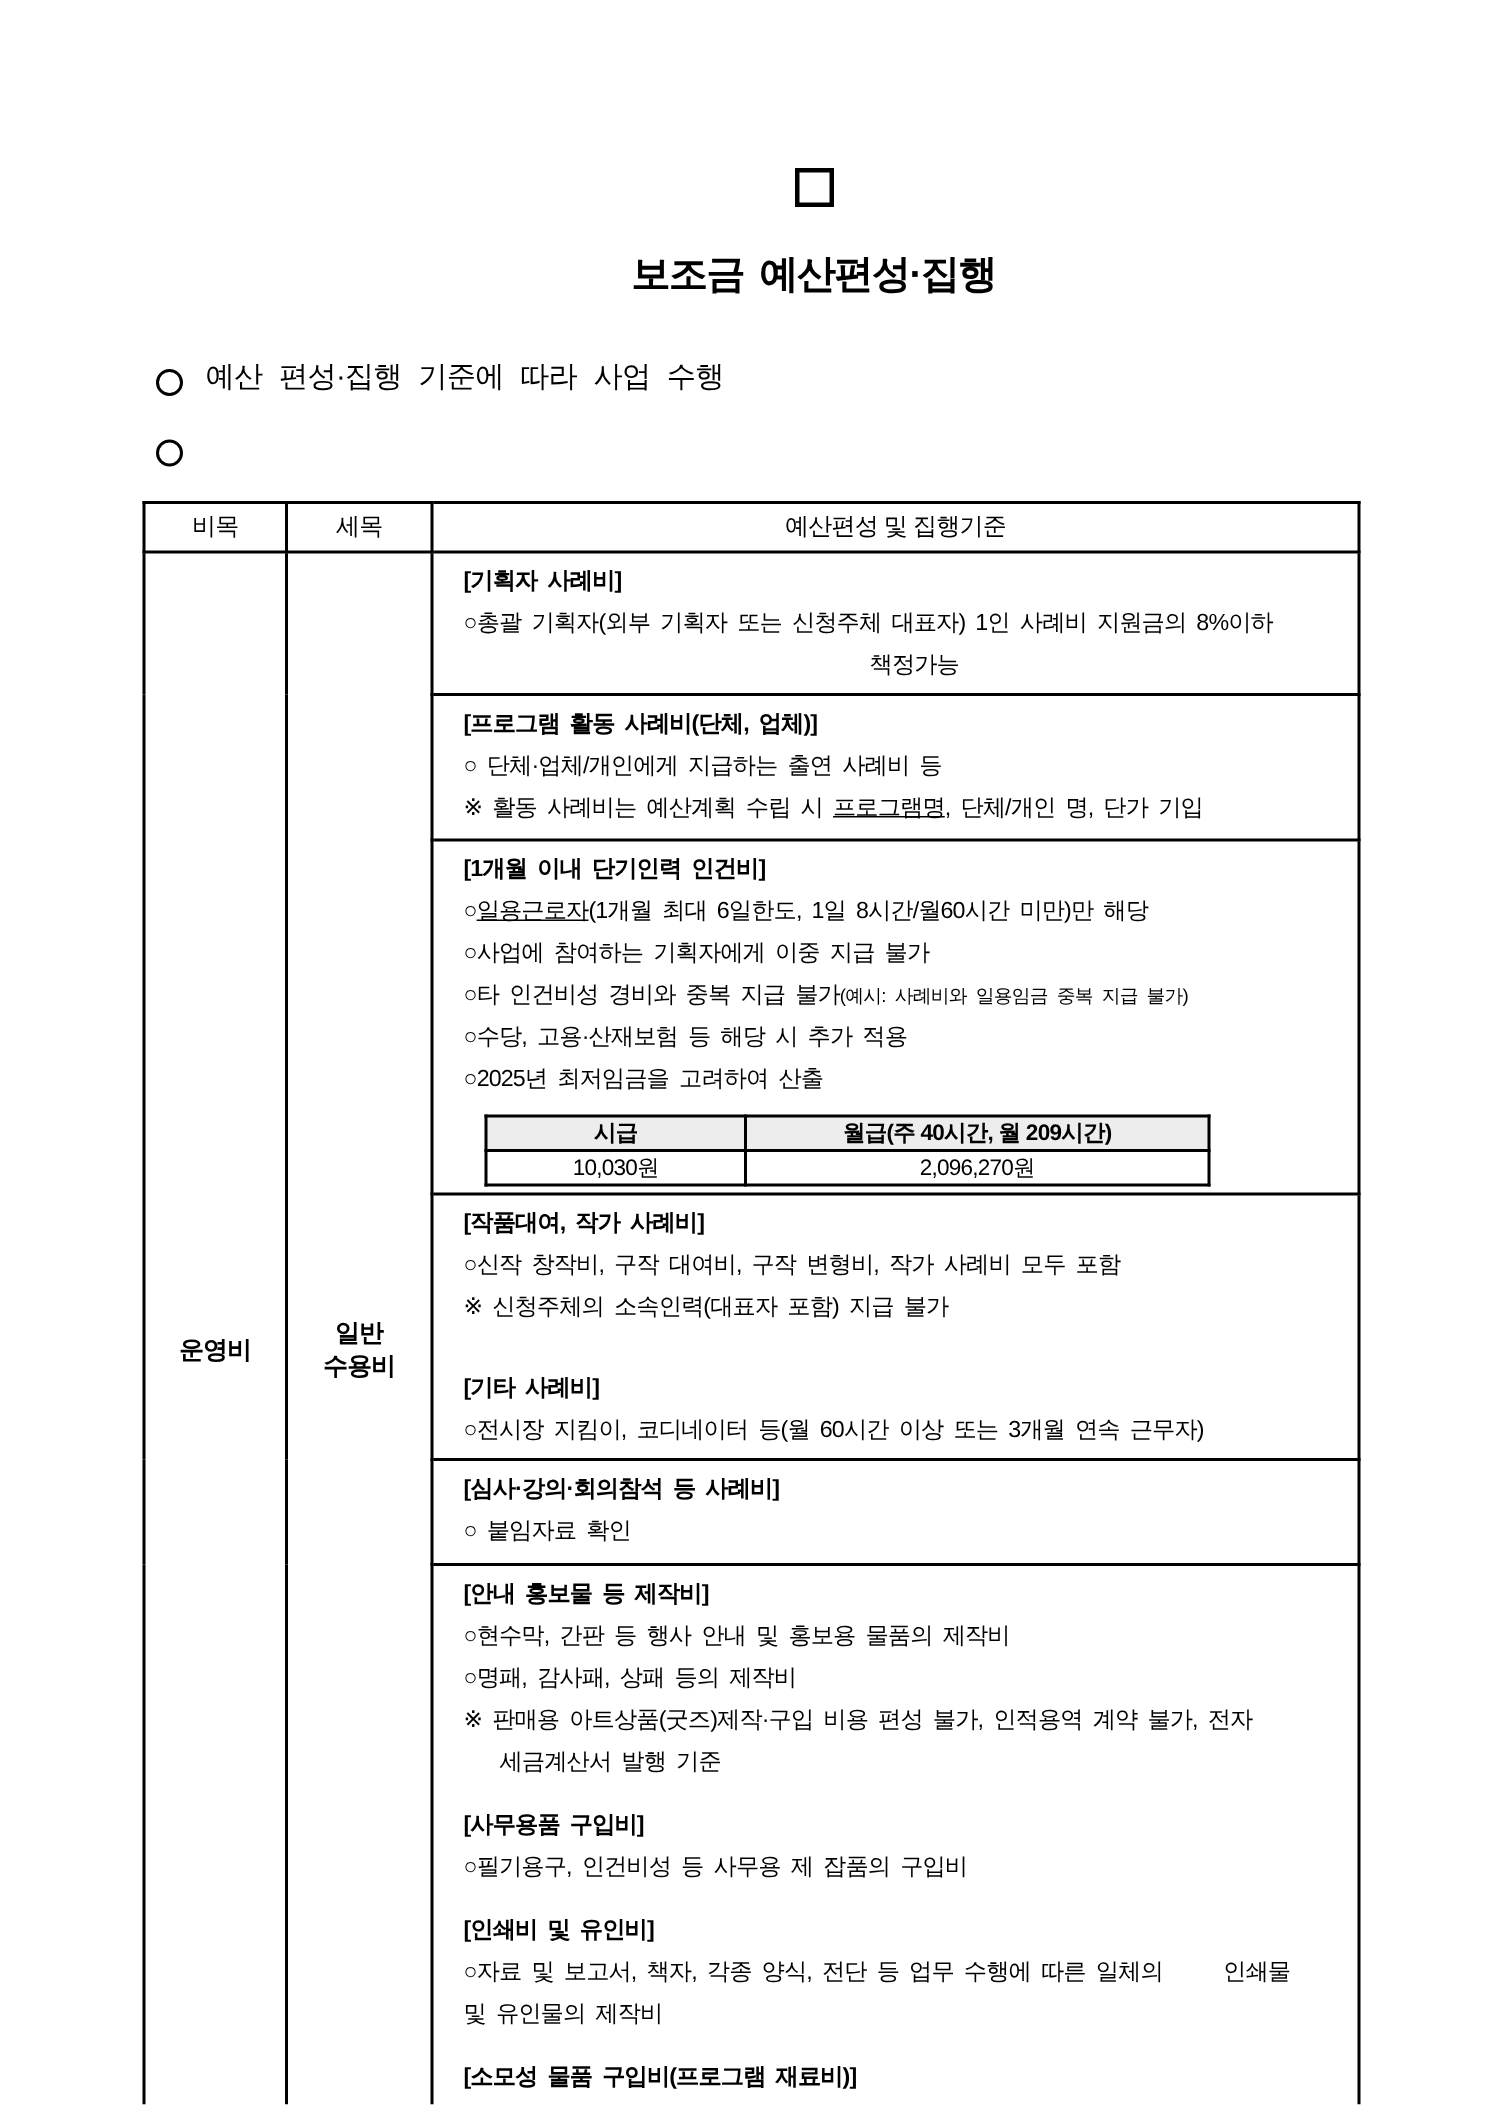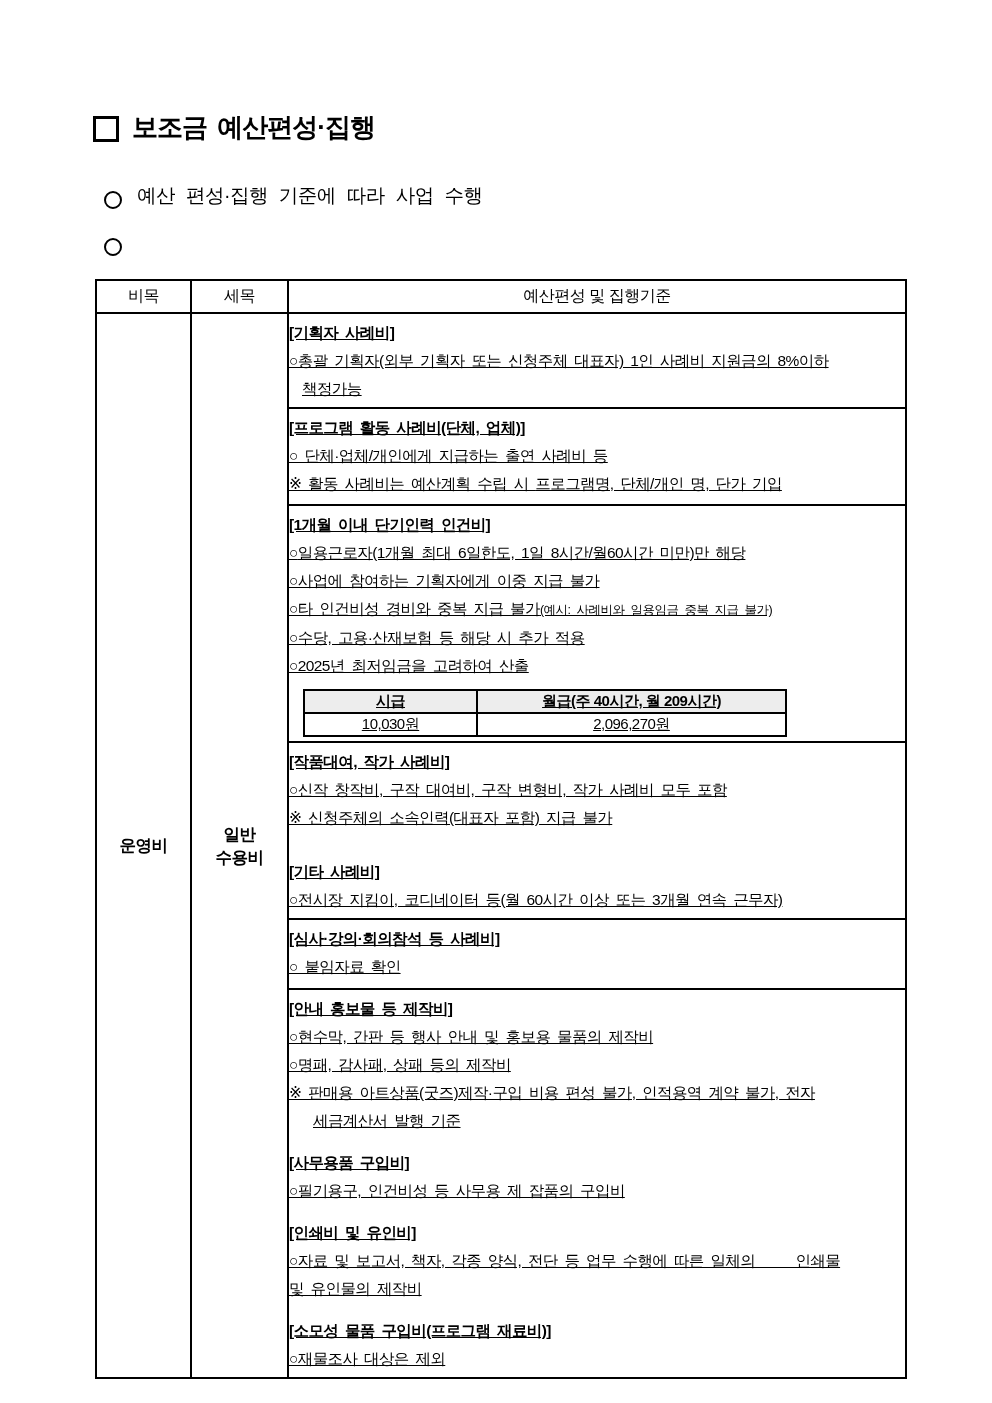--- a/index.html
+++ b/index.html
@@ -14,22 +14,23 @@
     width: 992px;
     height: 1403px;
     background: #ffffff;
     overflow: hidden;
   }
 
   
   .title-row {
     display: flex;
     align-items: center;
-    gap: 13px;
+    gap: 27px;
     margin: 110px 0 0 93px;
+    flex-direction: column;
   }
   .checkbox-square {
     width: 20px;
     height: 20px;
     border: 3px solid #000;
     flex: 0 0 auto;
     margin-top: 2px;
   }
   .doc-title {
     font-size: 26px;
@@ -82,32 +83,31 @@
   td.cat-cell {
     text-align: center;
     vertical-align: middle;
     font-size: 16.5px;
     font-weight: bold;
     letter-spacing: -0.5px;
     line-height: 1.35;
   }
   td.criteria {
     vertical-align: top;
-    padding: 5px 8px 4px 0;
-    text-decoration: underline;
+    padding: 5px 8px 4px 20px;
   }
   .ln {
     font-size: 15.5px;
     line-height: 28px;
     letter-spacing: -0.6px;
     word-spacing: 3px;
     white-space: pre-wrap;
   }
   .sec-title { font-weight: bold; }
-  .indent1 { padding-left: 13px; }
+  .indent1 { padding-left: 13px; text-align: center; }
   .indent2 { padding-left: 24px; }
   .small-note { font-size: 12.5px; letter-spacing: -0.5px; }
   .u { text-decoration: underline; text-underline-offset: 1px; }
   .gap-16 { margin-top: 14px; }
   .gap-28 { margin-top: 26px; }
 
   
   .h-r1 { height: 81px; }
   .h-r2 { height: 97px; }
   .h-r3 { height: 227px; }

